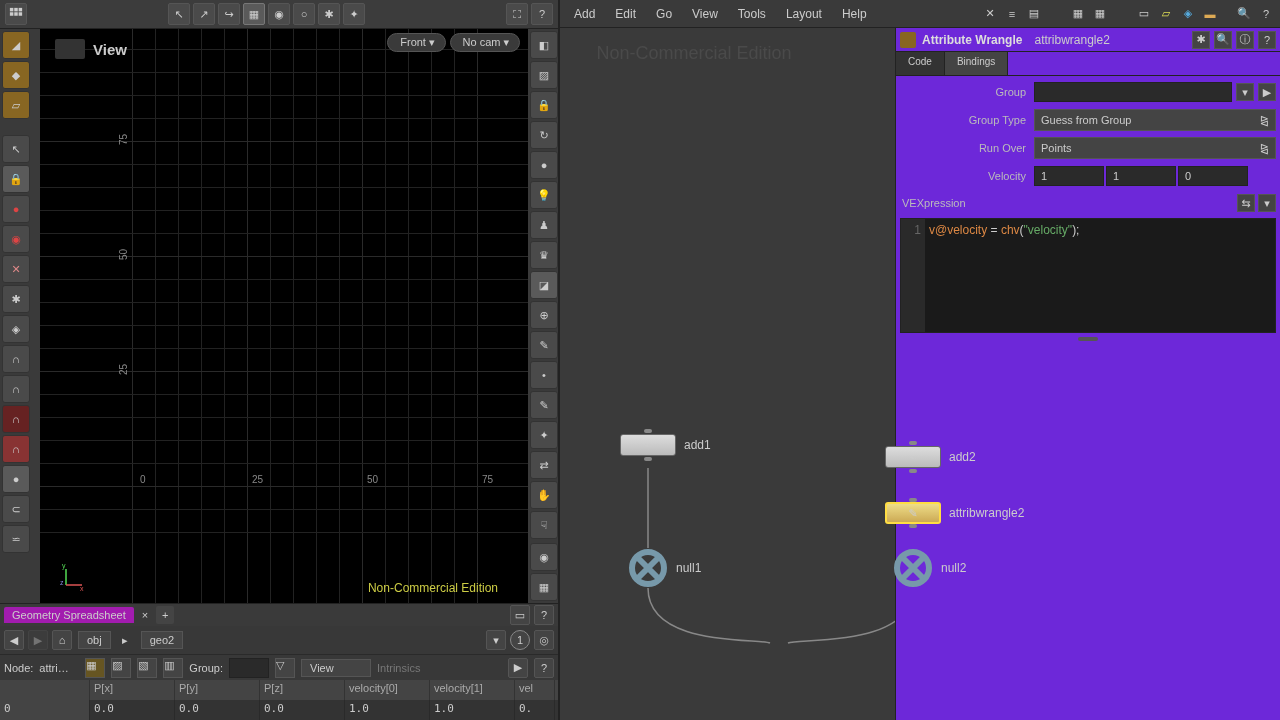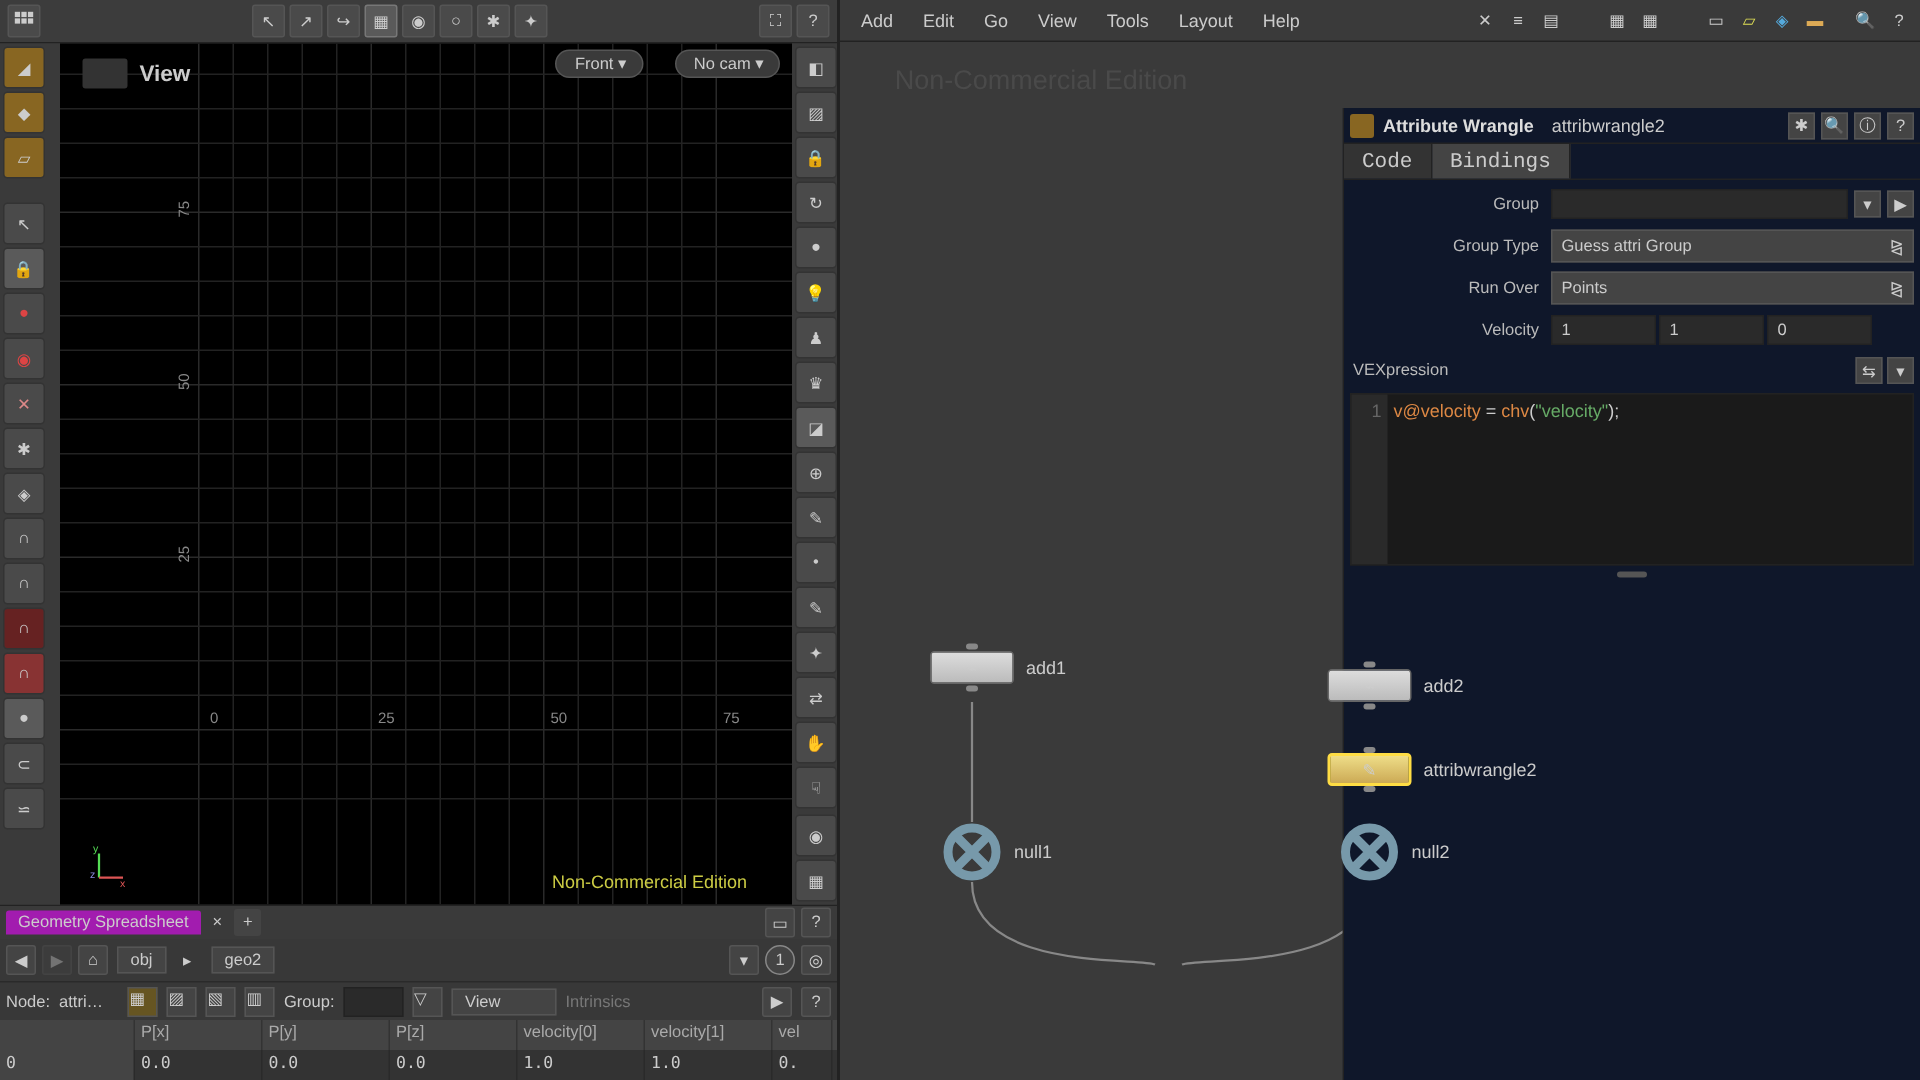--- a/index.html
+++ b/index.html
@@ -21,21 +21,21 @@
 .left-tools { width: 40px; background: #3a3a3a; display: flex; flex-direction: column; gap: 2px; padding: 2px; }
 .tool-btn { width: 28px; height: 28px; background: #4a4a4a; border: 1px solid #333; border-radius: 3px; cursor: pointer; display: flex; align-items: center; justify-content: center; }
 .tool-btn.active { background: #5a5a5a; }
 .tool-btn.yellow { background: #886622; }
 .tool-btn.red { background: #662222; }
 
 .viewport { flex: 1; background: #000; position: relative; overflow: hidden; }
 .view-label { position: absolute; top: 10px; left: 15px; display: flex; align-items: center; gap: 8px; }
 .view-label-text { color: #ccc; font-weight: bold; font-size: 15px; }
 .view-icon { width: 30px; height: 20px; background: #333; border-radius: 2px; }
-.view-dropdowns { position: absolute; top: 4px; right: 8px; display: flex; gap: 21px; }
+.view-dropdowns { position: absolute; top: 4px; right: 8px; display: flex; gap: 4px; }
 .view-dd { background: #3a3a3a; border: 1px solid #555; border-radius: 10px; padding: 2px 10px 2px 12px; color: #ccc; font-size: 11px; cursor: pointer; }
 .nc-edition { position: absolute; bottom: 8px; right: 30px; color: #cccc44; font-size: 12px; }
 .axis-gizmo { position: absolute; bottom: 10px; left: 18px; width: 30px; height: 30px; }
 
 
 .grid-line-h { position: absolute; left: 0; right: 0; height: 1px; background: #222; }
 .grid-line-v { position: absolute; top: 0; bottom: 0; width: 1px; background: #222; }
 .grid-line-h.major { background: #2a2a2a; }
 .grid-line-v.major { background: #2a2a2a; }
 .grid-label { position: absolute; color: #888; font-size: 10px; }
@@ -85,28 +85,28 @@
 .node-port.top { top: -6px; }
 .node-port.bottom { bottom: -6px; }
 .node-flags { position: absolute; bottom: -12px; right: -2px; display: flex; gap: 2px;}
 .node-flag { width: 8px; height: 8px; border-radius: 2px; }
 
 
 .wires { position: absolute; top: 0; left: 0; width: 100%; height: 100%; pointer-events: none; }
 .wires path { stroke: #888; stroke-width: 1.5; fill: none; }
 
 
-.param-panel { width: 385px; background: #0f172a; border-left: 1px solid #222; display: flex; flex-direction: column; margin-top: 44px; }
+.param-panel { width: 385px; background: #6d28d9; border-left: 1px solid #222; display: flex; flex-direction: column; }
 .param-header { height: 24px; display: flex; align-items: center; padding: 0 4px; gap: 6px; border-bottom: 1px solid #222; }
 .param-icon { width: 16px; height: 16px; background: #886622; border-radius: 2px; }
 .param-title { font-weight: bold; font-size: 12px; color: #ddd; }
 .param-name { padding: 2px 6px; font-size: 12px; color: #ccc; }
 .param-header-icons { margin-left: auto; display: flex; gap: 4px; }
 .param-tabs { height: 24px; display: flex; border-bottom: 1px solid #222; }
-.param-tab { padding: 4px 12px; font-size: 14px; cursor: pointer; border-right: 1px solid #222; background: #444; font-family: Liberation Mono, monospace; }
+.param-tab { padding: 4px 12px; font-size: 10px; cursor: pointer; border-right: 1px solid #222; background: #444; }
 .param-tab.active { background: #333; }
 .param-body { padding: 4px; display: flex; flex-direction: column; gap: 4px; }
 .param-row { display: flex; align-items: center; gap: 4px; height: 24px; }
 .param-label { width: 130px; text-align: right; font-size: 11px; color: #bbb; padding-right: 4px; }
 .param-input { flex: 1; background: #2a2a2a; border: 1px solid #222; padding: 3px 6px; color: #ccc; font-size: 11px; height: 20px; }
 .param-dd { background: #444; border: 1px solid #555; padding: 3px 6px; flex: 1; font-size: 11px; height: 22px; display: flex; align-items: center; justify-content: space-between; }
 .param-vec { display: flex; gap: 2px; flex: 1; }
 .param-vec input { width: 70px; background: #2a2a2a; border: 1px solid #222; padding: 3px 6px; color: #ccc; font-size: 11px; height: 20px; }
 .vex-label { font-size: 11px; padding: 4px 2px; color: #bbb; }
 .vex-editor { background: #1a1a1a; border: 1px solid #222; height: 115px; display: flex; font-family: monospace; font-size: 12px; }
@@ -426,21 +426,21 @@
         <div class="param-body">
           <div class="param-row">
             <div class="param-label">Group</div>
             <input class="param-input" value="" style="">
             <div class="small-btn">▾</div>
             <div class="small-btn">▶</div>
           </div>
           <div class="param-row">
             <div class="param-label">Group Type</div>
             <div class="param-dd">
-                <span>Guess attri Group</span>
+                <span>Guess from Group</span>
                 <span>⧎</span>
               </div>
           </div>
           <div class="param-row">
             <div class="param-label">Run Over</div>
             <div class="param-dd">
                 <span>Points</span>
                 <span>⧎</span>
               </div>
           </div>

